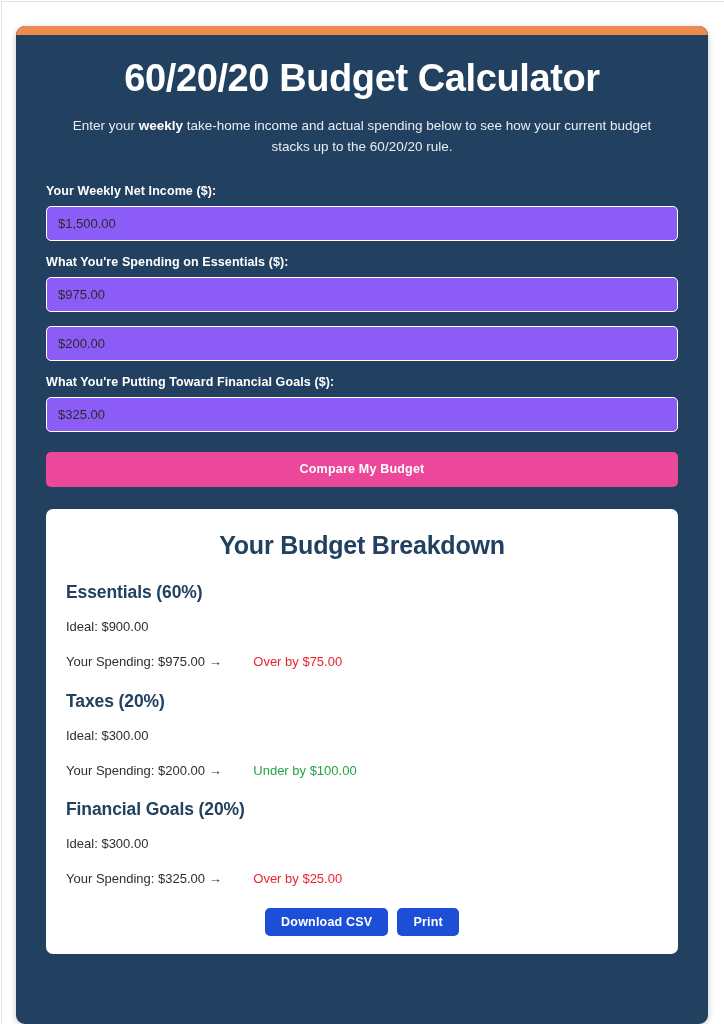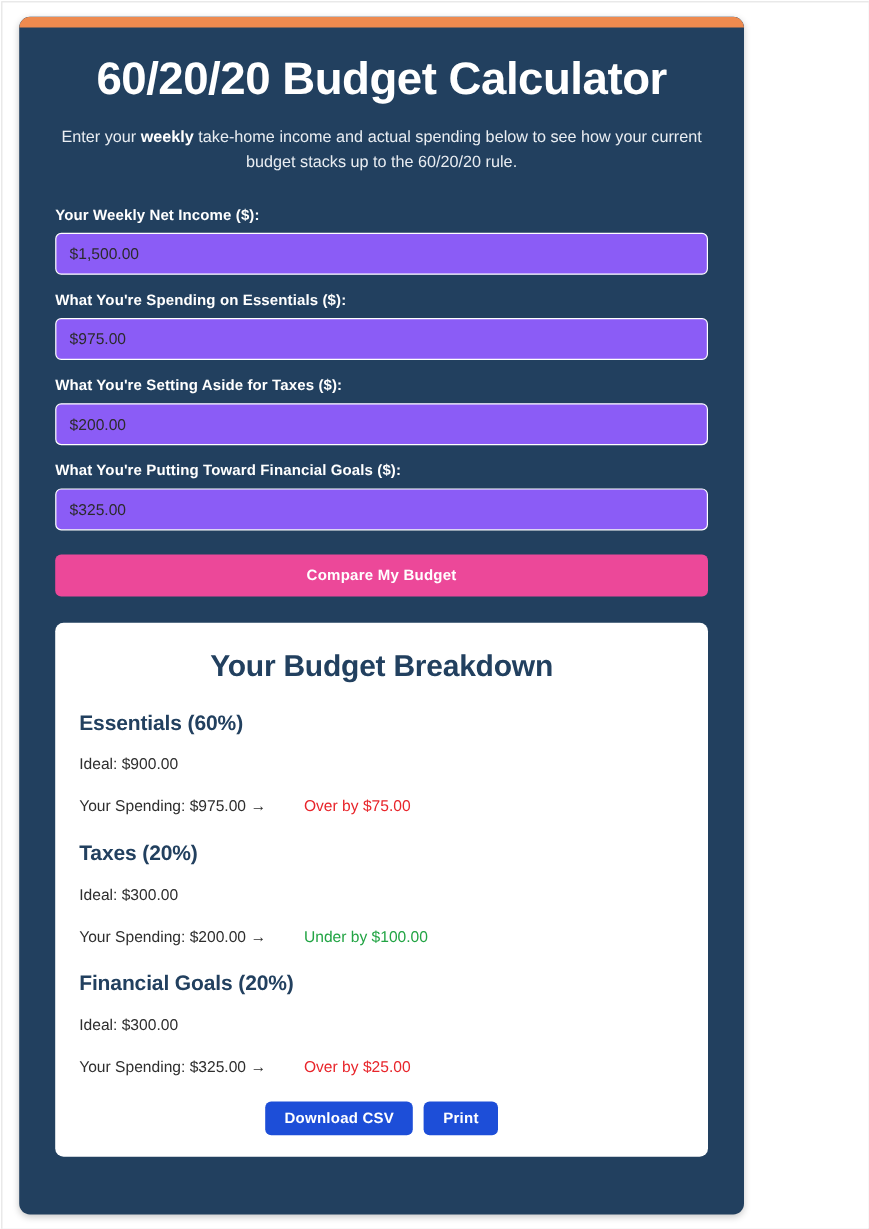--- a/index.html
+++ b/index.html
@@ -29,22 +29,22 @@
     left: 0.5px; top: 0.5px;
     width: 722px; height: 1022px;
     border: 1px solid #e4e4e4;
     pointer-events: none;
   }
 
   
   .panel {
     position: absolute;
     left: 16px;
-    top: 14px;
-    width: 604px;
+    top: 26px;
+    width: 692px;
     height: 998px;
     background: #22405f;
     border-radius: 9px;
     box-sizing: border-box;
     box-shadow: 0 2px 6px rgba(0,0,0,0.22);
     overflow: hidden;
   }
 
   
   .panel-accent {
@@ -230,21 +230,20 @@
           <label class="field-label">Your Weekly Net Income ($):</label>
           <input class="field-input" type="text" value="$1,500.00" style="">
         </div>
 
         <div class="field">
           <label class="field-label">What You're Spending on Essentials ($):</label>
           <input class="field-input" type="text" value="$975.00" style="">
         </div>
 
         <div class="field">
-          <label class="field-label">What You're Setting Aside for Taxes ($):</label>
           <input class="field-input" type="text" value="$200.00" style="">
         </div>
 
         <div class="field">
           <label class="field-label">What You're Putting Toward Financial Goals ($):</label>
           <input class="field-input" type="text" value="$325.00" style="">
         </div>
 
         <div class="cta-wrap">
           <button class="cta">Compare My Budget</button>

